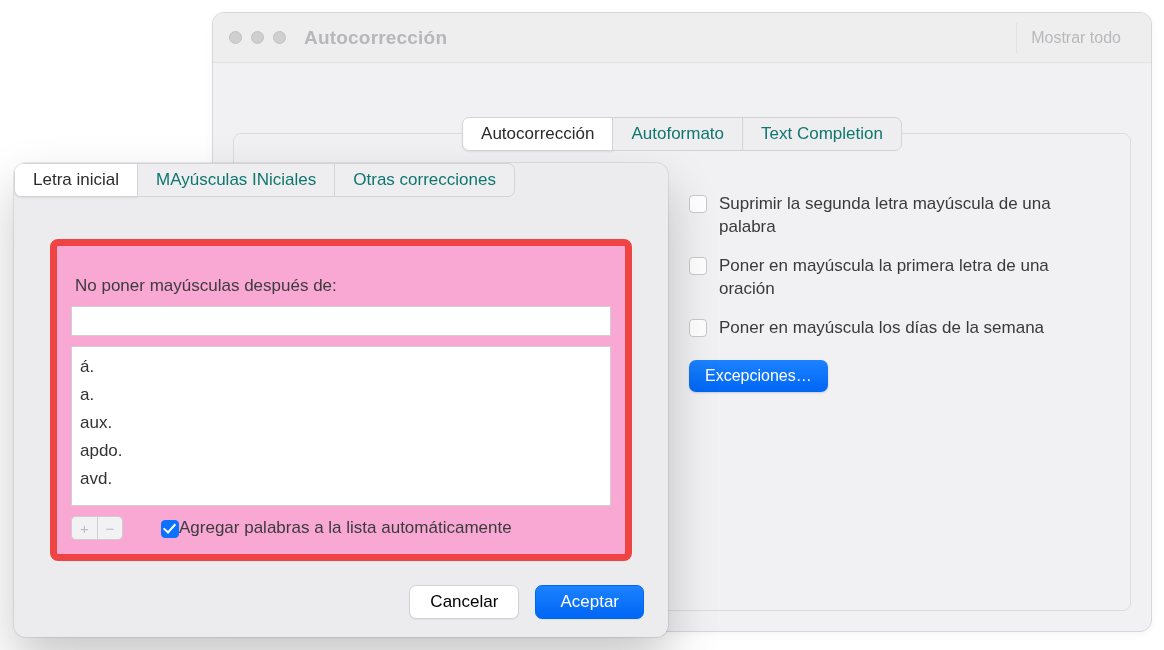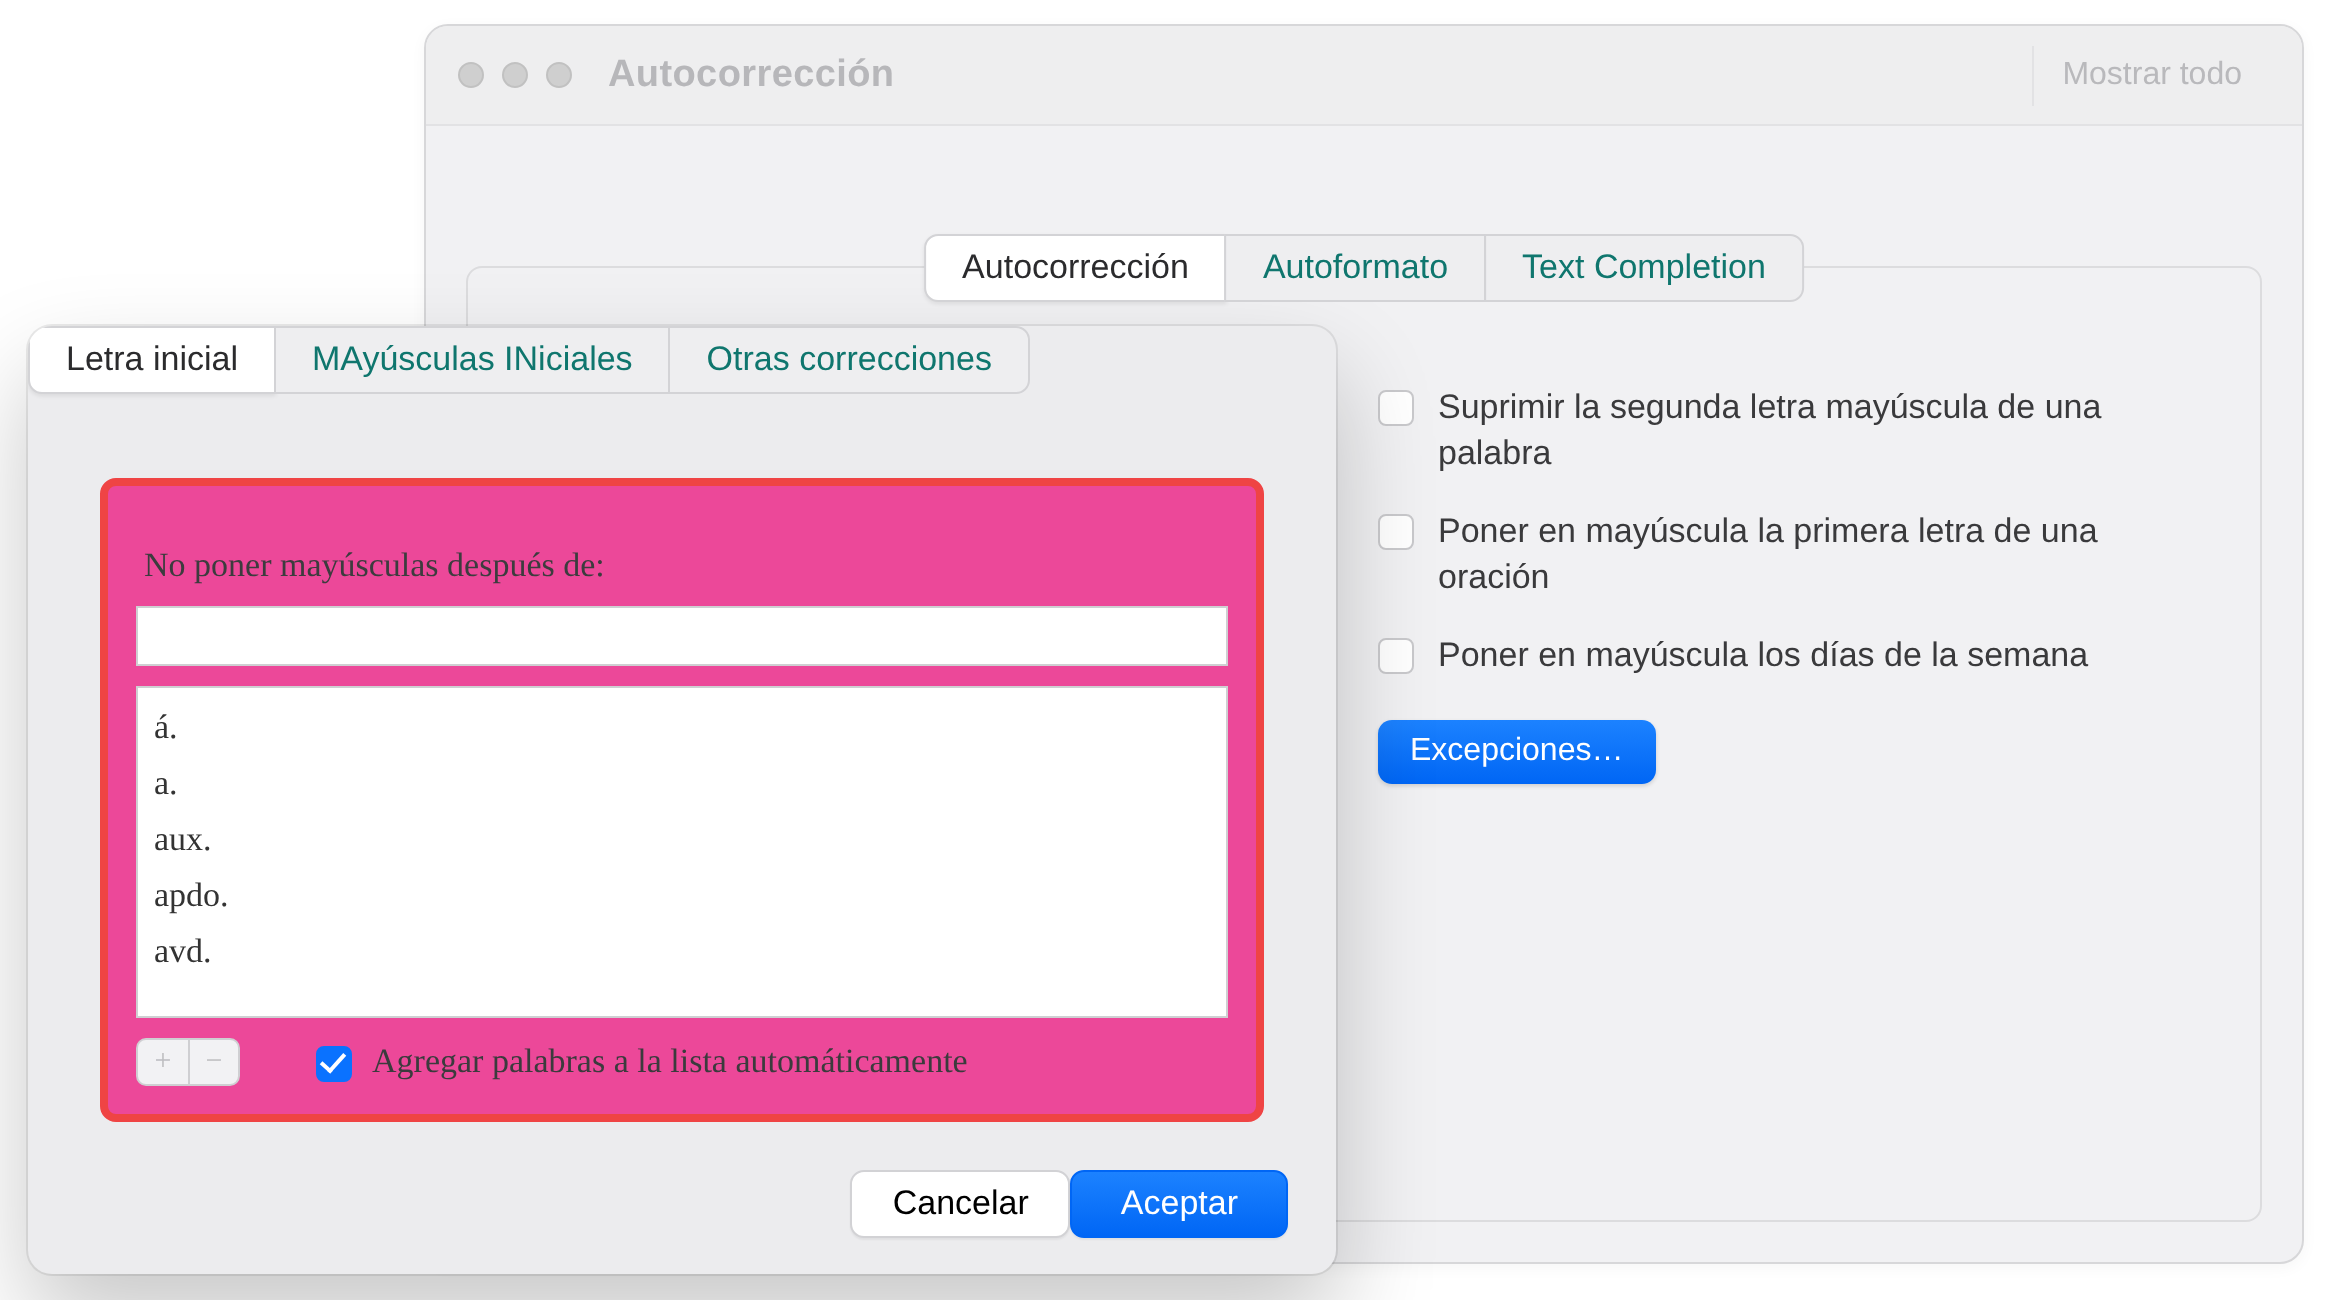--- a/index.html
+++ b/index.html
@@ -177,24 +177,23 @@
     z-index: 2;
     font-size: 17px;
   }
 
   .panel-front {
     position: absolute;
     left: 36px;
     right: 36px;
     top: 76px; 
     bottom: 76px;
-    border: 4px solid #ef4444;
+    border: 7px solid #ef4444;
     border-radius: 8px;
-    background: #ec4899;
-    font-family: Liberation Serif, serif;
+    background: #f9a8d4;
   }
 
   .panel-inner {
     position: absolute;
     left: 14px;
     right: 14px;
     top: 30px;
     bottom: 14px;
     display: flex;
     flex-direction: column;
@@ -266,21 +265,20 @@
     border-right: none;
     border-radius: 5px 0 0 5px;
   }
   .pm-btn:last-child {
     border-radius: 0 5px 5px 0;
   }
 
   .auto-add {
     display: flex;
     align-items: flex-end;
-    gap: 10px;
     font-size: 17px;
     color: #3b3b3d;
     margin-left: 20px;
   }
   .checkbox.checked {
     background: #0a72ff;
     border-color: #0a72ff;
   }
   .checkbox.checked::after {
     content: "";
@@ -292,21 +290,21 @@
     border: solid #fff;
     border-width: 0 2.5px 2.5px 0;
     transform: rotate(42deg);
   }
 
   .sheet-buttons {
     position: absolute;
     right: 24px;
     bottom: 18px;
     display: flex;
-    gap: 0;
+    gap: 16px;
   }
   .btn {
     font-size: 17px;
     padding: 6px 20px;
     border-radius: 7px;
     border: 1px solid #d2d2d5;
     background: #ffffff;
     box-shadow: 0 1px 1px rgba(0,0,0,0.05);
   }
   .btn.primary {

